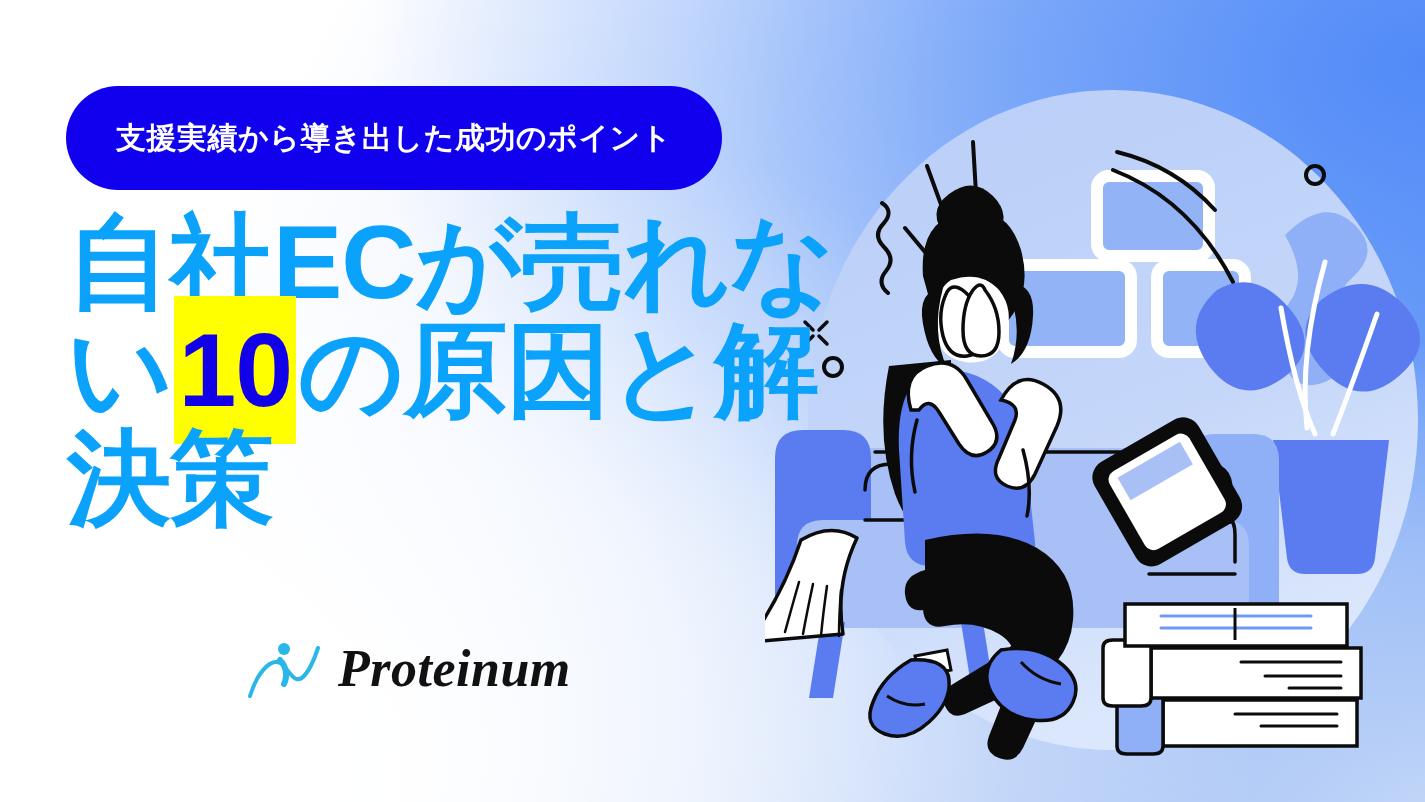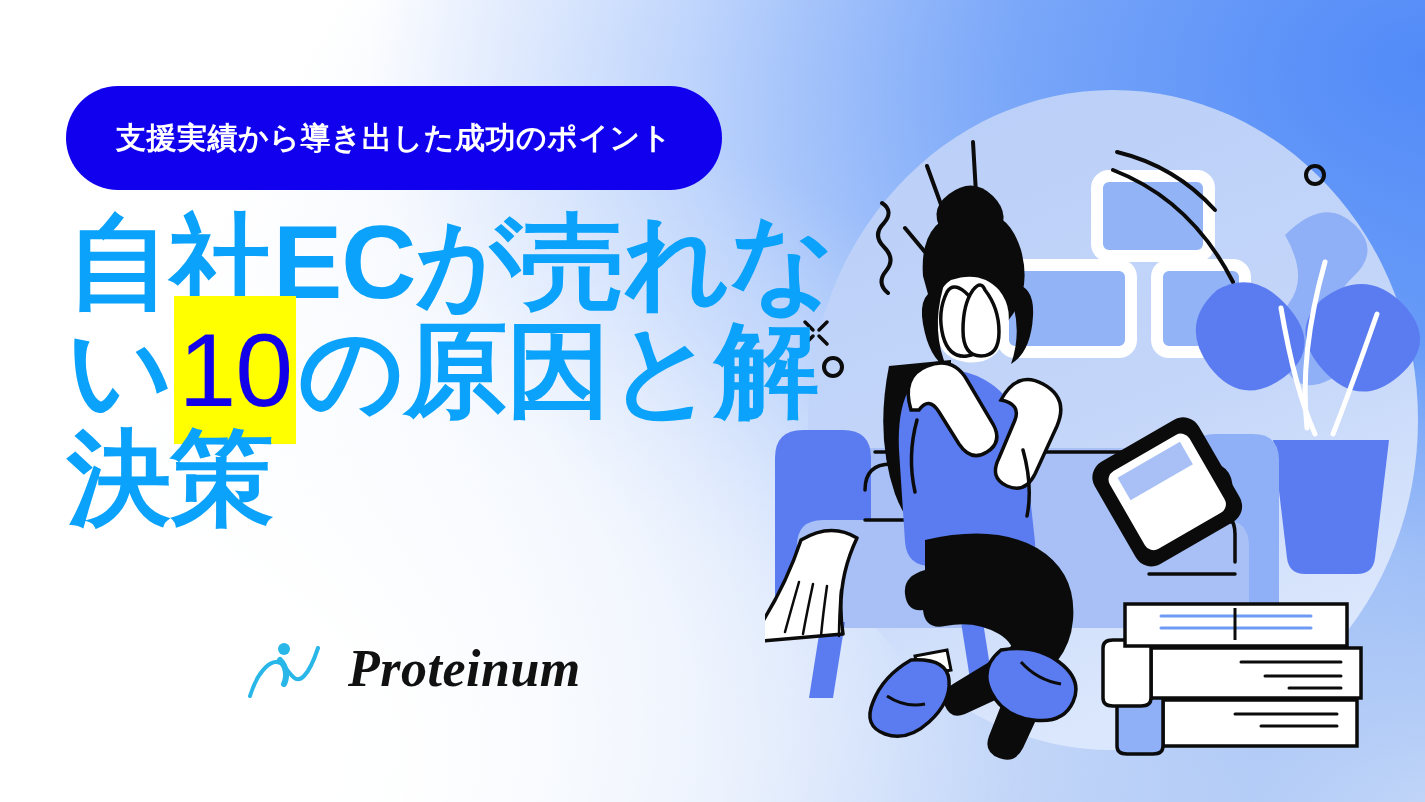--- a/index.html
+++ b/index.html
@@ -83,31 +83,31 @@
     font-size: 104px;
     letter-spacing: -1px;
     z-index: 6;
   }
   .headline .ln { display: block; white-space: nowrap; }
   .hl-accent {
     background: #ffff00;
     padding: 16px 4px;
     margin: 0 2px;
     font-size: 104px;
-    font-weight: 400;
+    font-weight: 700;
   }
 
   
   .logo {
     position: absolute;
     left: 248px;
     top: 640px;
     display: flex;
     align-items: center;
-    gap: 26px;
+    gap: 16px;
     z-index: 7;
   }
   .logo-mark { width: 74px; height: 58px; display: block; }
   .logo-word {
     font-family: "Liberation Serif", "DejaVu Serif", serif;
     font-style: italic;
     font-weight: 700;
     font-size: 52px;
     color: #111111;
     letter-spacing: 0.5px;

